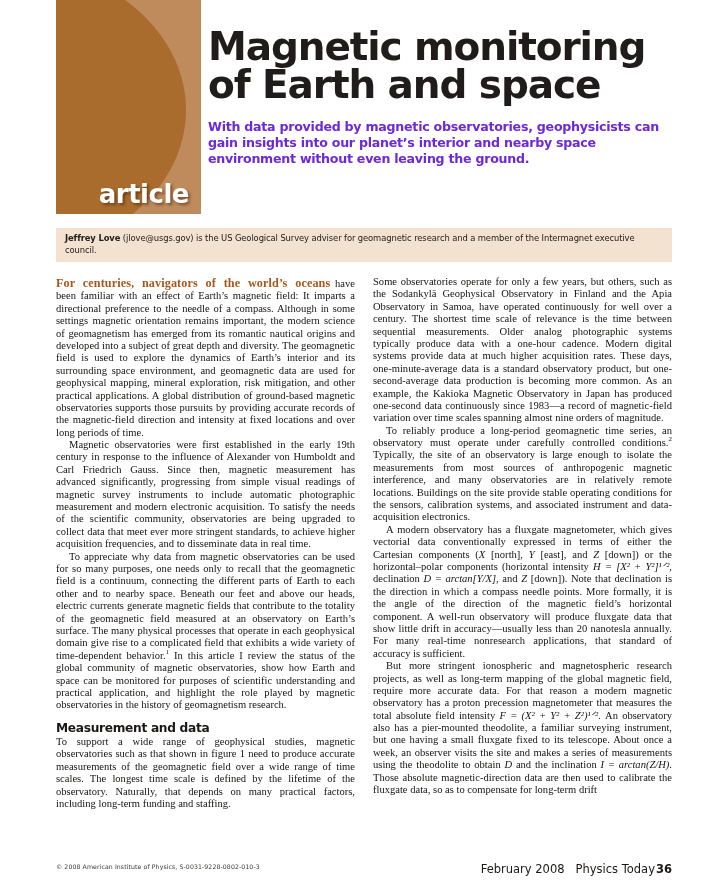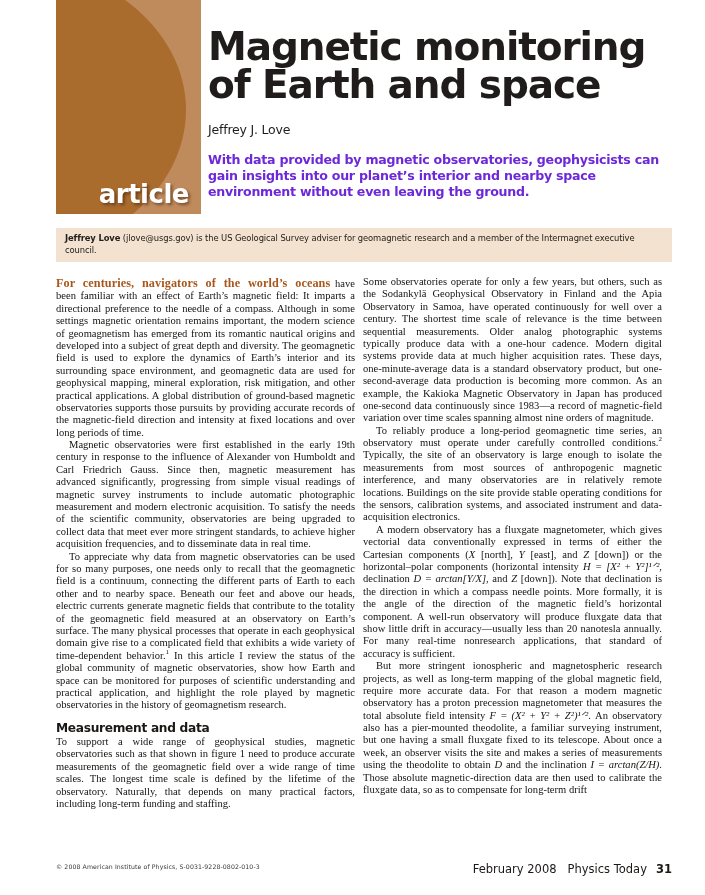--- a/index.html
+++ b/index.html
@@ -130,21 +130,21 @@
   .bio-text b { font-weight: bold; }
 
   
   .columns {
     position: absolute;
     left: 56px;
     top: 276px;
     width: 616px;
     height: 572px;
     display: flex;
-    gap: 8px;
+    gap: 18px;
   }
   .col {
     width: 299px;
     font-family: "Liberation Serif", serif;
     font-size: 10.55px;
     line-height: 1.175;
     text-align: justify;
     color: #151311;
     hyphens: auto;
   }
@@ -191,21 +191,21 @@
   .footer-right {
     position: absolute;
     right: 0;
     top: 0;
     font-family: "DejaVu Sans", sans-serif;
     font-size: 11.5px;
     color: #1b1816;
     white-space: nowrap;
   }
   .footer-right .fr-date { margin-right: 11px; }
-  .footer-right .fr-mag  { margin-right: 9px; }
+  .footer-right .fr-mag  { margin-right: 1px; }
   .footer-right .fr-page { font-weight: bold; }
 </style>
 </head>
 <body>
 
 <div class="page">
 
   <div class="masthead">
 
     <div class="feature-banner">
@@ -213,21 +213,20 @@
       <div class="feature-label">
         <span class="l2">article</span>
       </div>
     </div>
 
     <div class="title-block">
       <h1 class="headline">
         <span class="hl-line">Magnetic monitoring</span>
         <span class="hl-line">of Earth and space</span>
       </h1>
-      <div class="byline">Jeffrey J. Love</div>
       <div class="deck">With data provided by magnetic observatories, geophysicists can gain insights into our planet’s interior and nearby space environment without even leaving the ground.</div>
     </div>
   </div>
 
   <div class="bio-bar">
     <p class="bio-text"><b>Jeffrey Love</b><span> (jlove@usgs.gov) is the US Geological Survey adviser for geomagnetic research and a member of the Intermagnet executive council.</span></p>
   </div>
 
   <div class="columns">
 
@@ -243,17 +242,17 @@
       <p class="noindent">Some observatories operate for only a few years, but others, such as the Sodankylä Geophysical Observatory in Finland and the Apia Observatory in Samoa, have operated continuously for well over a century. The shortest time scale of relevance is the time between sequential measurements. Older analog photographic systems typically produce data with a one-hour cadence. Modern digital systems provide data at much higher acquisition rates. These days, one-minute-average data is a standard observatory product, but one-second-average data production is becoming more common. As an example, the Kakioka Magnetic Observatory in Japan has produced one-second data continuously since 1983—a record of magnetic-field variation over time scales spanning almost nine orders of magnitude.</p>
       <p><span>To reliably produce a long-period geomagnetic time series, an observatory must operate under carefully controlled conditions.</span><sup>2</sup><span> Typically, the site of an observatory is large enough to isolate the measurements from most sources of anthropogenic magnetic interference, and many observatories are in relatively remote locations. Buildings on the site provide stable operating conditions for the sensors, calibration systems, and associated instrument and data-acquisition electronics.</span></p>
       <p><span>A modern observatory has a fluxgate magnetometer, which gives vectorial data conventionally expressed in terms of either the Cartesian components (</span><span class="math">X</span><span> [north], </span><span class="math">Y</span><span> [east], and </span><span class="math">Z</span><span> [down]) or the horizontal–polar components (horizontal intensity </span><span class="math">H = [X² + Y²]¹ᐟ²</span><span>, declination </span><span class="math">D = arctan[Y/X]</span><span>, and </span><span class="math">Z</span><span> [down]). Note that declination is the direction in which a compass needle points. More formally, it is the angle of the direction of the magnetic field’s horizontal component. A well-run observatory will produce fluxgate data that show little drift in accuracy—usually less than 20 nanotesla annually. For many real-time nonresearch applications, that standard of accuracy is sufficient.</span></p>
       <p><span>But more stringent ionospheric and magnetospheric research projects, as well as long-term mapping of the global magnetic field, require more accurate data. For that reason a modern magnetic observatory has a proton precession magnetometer that measures the total absolute field intensity </span><span class="math">F = (X² + Y² + Z²)¹ᐟ²</span><span>. An observatory also has a pier-mounted theodolite, a familiar surveying instrument, but one having a small fluxgate fixed to its telescope. About once a week, an observer visits the site and makes a series of measurements using the theodolite to obtain </span><span class="math">D</span><span> and the inclination </span><span class="math">I = arctan(Z/H)</span><span>. Those absolute magnetic-direction data are then used to calibrate the fluxgate data, so as to compensate for long-term drift</span></p>
     </div>
   </div>
 
   <div class="footer">
     <div class="copyright">© 2008 American Institute of Physics, S-0031-9228-0802-010-3</div>
     <div class="footer-right">
-      <span class="fr-date">February 2008</span><span class="fr-mag">Physics Today</span><span class="fr-page">31</span>
+      <span class="fr-date">February 2008</span><span class="fr-mag">Physics Today</span><span class="fr-page">36</span>
     </div>
   </div>
 
 </div>
 
 </body></html>

